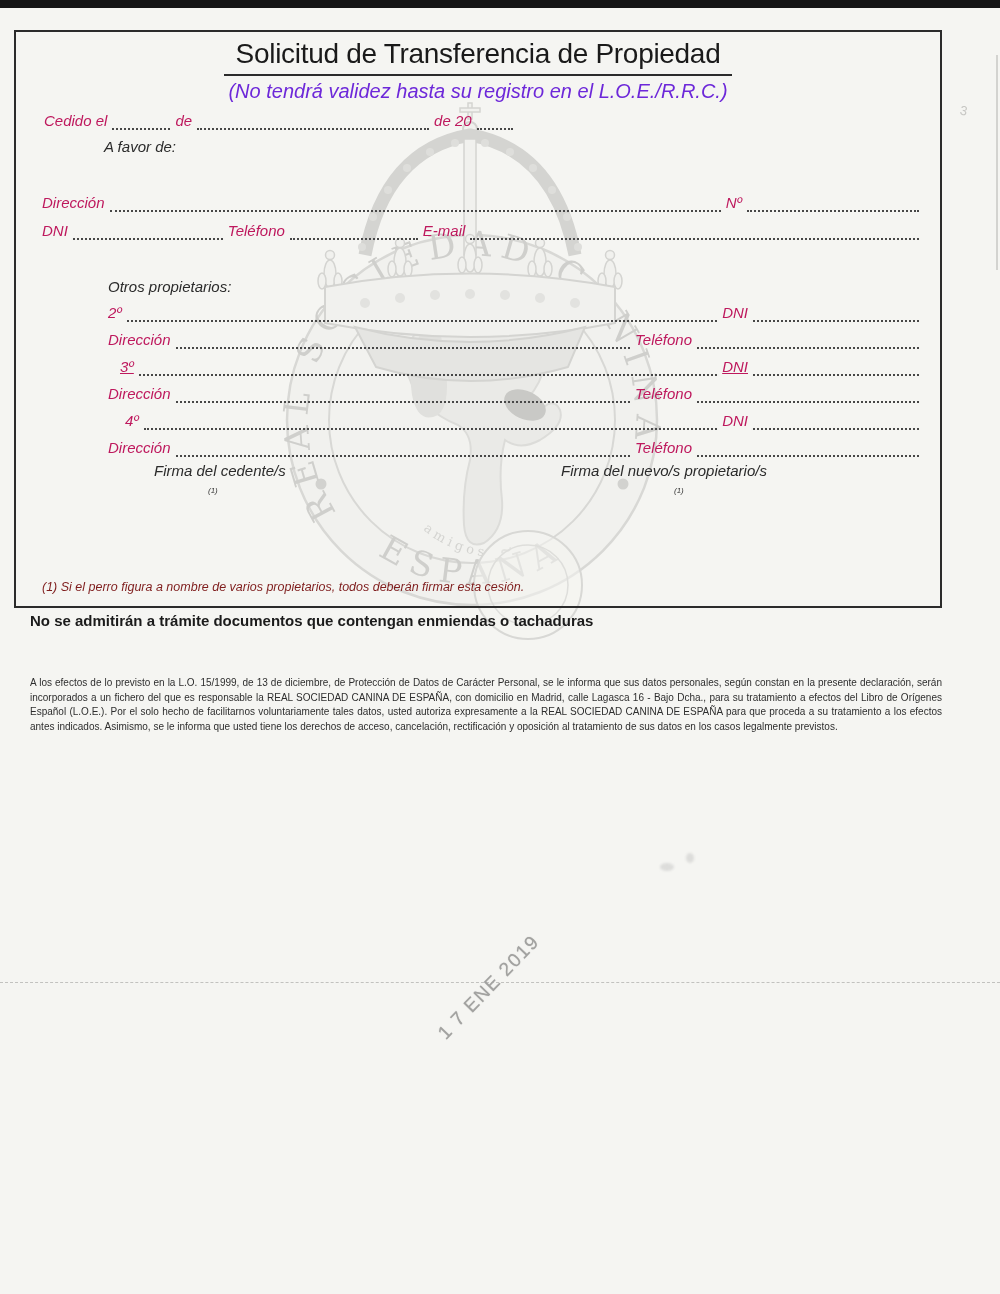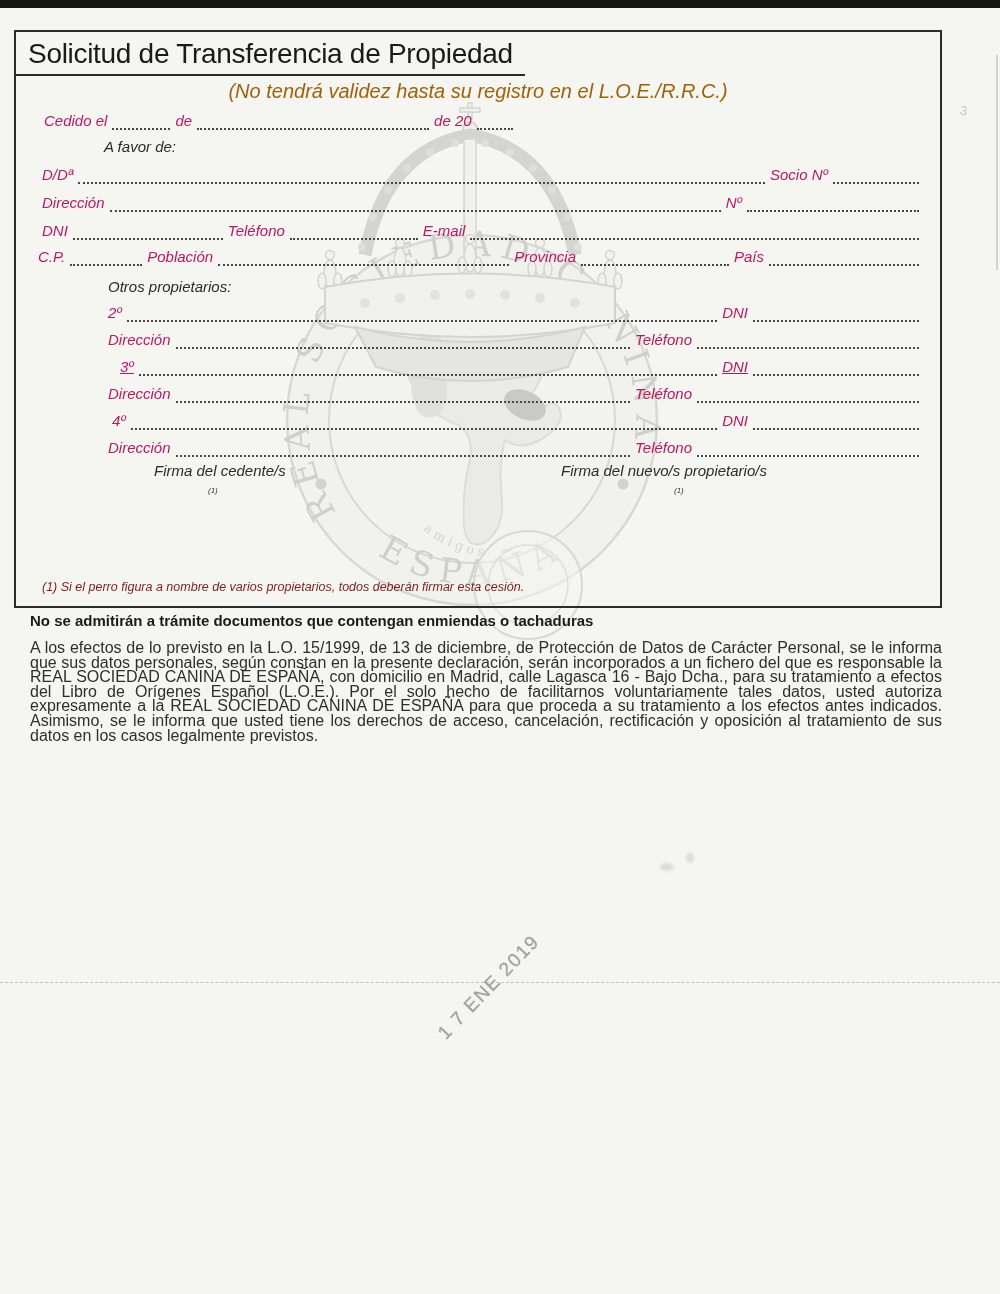--- a/index.html
+++ b/index.html
@@ -11,51 +11,51 @@
   .scan-bar{position:absolute;left:0;top:0;width:100%;height:8px;background:#161616;}
   .edge-line{position:absolute;right:2px;top:55px;width:2px;height:215px;background:#d3d3d0;}
 
   .wm{position:absolute;left:270px;top:95px;width:400px;height:625px;z-index:1;pointer-events:none;}
 
   .form-box{
     position:absolute;left:14px;top:30px;width:924px;height:574px;
     border:2px solid #2b2b2b;z-index:2;background:transparent;
   }
   .title{
-    position:absolute;top:6px;left:0;width:100%;
+    position:absolute;top:6px;left:0;width:100%;text-align:center;
   }
   .title .t{
     display:inline-block;font-size:28px;letter-spacing:-0.3px;color:#1a1a1a;
     border-bottom:2px solid #2b2b2b;padding:0 12px 4px 12px;
   }
   .subtitle{
     position:absolute;top:48px;left:0;width:100%;text-align:center;
-    font-style:italic;font-size:20px;color:#a16207;
+    font-style:italic;font-size:20px;color:#6d28d9;
   }
   .row{
     position:absolute;display:flex;align-items:flex-end;height:20px;
     font-style:italic;font-size:15px;line-height:19px;color:#be185d;
   }
   .lbl{white-space:nowrap;}
   .dots{border-bottom:2px dotted #474747;height:12px;margin:0 5px;}
   .fill{flex:1;}
   .static-lbl{
     position:absolute;font-style:italic;font-size:15px;color:#2b2b2b;white-space:nowrap;
   }
   .note-ref{position:absolute;font-style:italic;font-size:8px;color:#3a3a3a;}
   .footnote{
     position:absolute;left:26px;top:548px;font-style:italic;font-size:12.5px;color:#7f1d1d;
   }
   .bold-notice{
     position:absolute;left:30px;top:612px;width:920px;z-index:2;
     font-weight:bold;font-size:15px;color:#1b1b1b;
   }
   .legal{
-    position:absolute;left:30px;top:641px;width:912px;z-index:2;
-    font-size:16px;line-height:14.6px;text-align:justify;color:#2e2e2e;
+    position:absolute;left:30px;top:676px;width:912px;z-index:2;
+    font-size:10px;line-height:14.6px;text-align:justify;color:#2e2e2e;
   }
   .perf-line{
     position:absolute;left:0;top:982px;width:100%;height:0;
     border-top:1px dashed #c2c2bf;z-index:1;
   }
   .stamp{
     position:absolute;left:420px;top:975px;width:140px;height:22px;z-index:3;
     transform:rotate(-46deg);
     font-size:19px;letter-spacing:1.5px;color:#a2a2a0;white-space:nowrap;
     text-shadow:0 0 1px #b5b5b3;
@@ -175,53 +175,37 @@
       <span class="lbl">Cedido el</span>
       <span class="dots" style="width:58px"></span>
       <span class="lbl">de</span>
       <span class="dots" style="width:232px"></span>
       <span class="lbl">de 20</span>
       <span class="dots" style="width:36px"></span>
     </div>
 
     <div class="static-lbl" style="left:88px;top:106px;">A favor de:</div>
 
-    <div class="row" style="top:132px;left:26px;right:16px;">
-      <span class="lbl">D/Dª</span>
-      <span class="dots fill"></span>
-      <span class="lbl">Socio Nº</span>
-      <span class="dots" style="width:86px"></span>
-    </div>
 
     <div class="row" style="top:160px;left:26px;right:16px;">
       <span class="lbl">Dirección</span>
       <span class="dots fill"></span>
       <span class="lbl">Nº</span>
       <span class="dots" style="width:172px"></span>
     </div>
 
     <div class="row" style="top:188px;left:26px;right:16px;">
       <span class="lbl">DNI</span>
       <span class="dots" style="width:150px"></span>
       <span class="lbl">Teléfono</span>
       <span class="dots" style="width:128px"></span>
       <span class="lbl">E-mail</span>
       <span class="dots fill"></span>
     </div>
 
-    <div class="row" style="top:214px;left:22px;right:16px;">
-      <span class="lbl">C.P.</span>
-      <span class="dots" style="width:72px"></span>
-      <span class="lbl">Población</span>
-      <span class="dots fill"></span>
-      <span class="lbl">Provincia</span>
-      <span class="dots" style="width:148px"></span>
-      <span class="lbl">País</span>
-      <span class="dots" style="width:150px"></span>
-    </div>
 
     <div class="static-lbl" style="left:92px;top:246px;">Otros propietarios:</div>
 
     <div class="row" style="top:270px;left:92px;right:16px;">
       <span class="lbl">2º</span>
       <span class="dots fill"></span>
       <span class="lbl">DNI</span>
       <span class="dots" style="width:166px"></span>
     </div>
     <div class="row" style="top:297px;left:92px;right:16px;">
@@ -237,21 +221,21 @@
       <span class="lbl">DNI</span>
       <span class="dots" style="width:166px"></span>
     </div>
     <div class="row" style="top:351px;left:92px;right:16px;">
       <span class="lbl">Dirección</span>
       <span class="dots fill"></span>
       <span class="lbl">Teléfono</span>
       <span class="dots" style="width:222px"></span>
     </div>
 
-    <div class="row" style="top:378px;left:96px;right:16px;">
+    <div class="row" style="top:378px;left:109px;right:16px;">
       <span class="lbl">4º</span>
       <span class="dots fill"></span>
       <span class="lbl">DNI</span>
       <span class="dots" style="width:166px"></span>
     </div>
     <div class="row" style="top:405px;left:92px;right:16px;">
       <span class="lbl">Dirección</span>
       <span class="dots fill"></span>
       <span class="lbl">Teléfono</span>
       <span class="dots" style="width:222px"></span>

